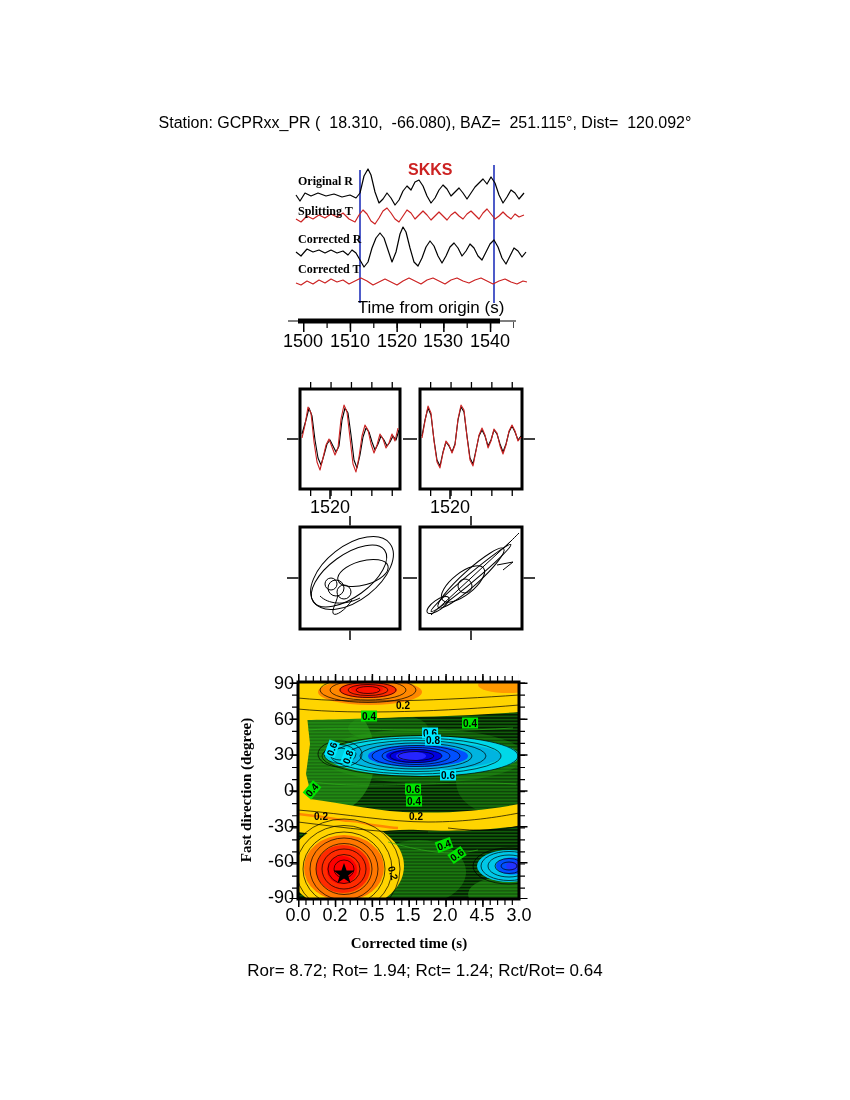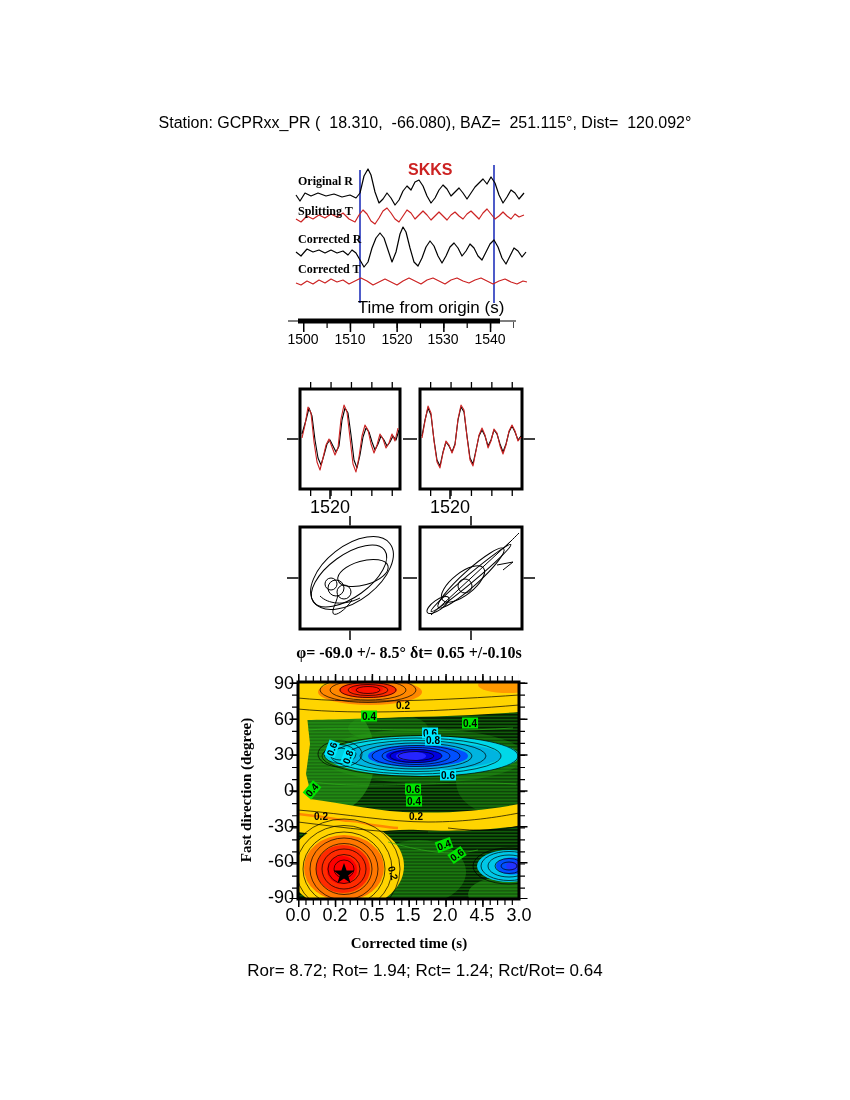--- a/index.html
+++ b/index.html
@@ -7,21 +7,21 @@
         font-family:"Liberation Sans",sans-serif;color:#000;border-radius:27px;}
   .abs{position:absolute;}
   .sans{font-family:"Liberation Sans",sans-serif;}
   .serifb{font-family:"Liberation Serif",serif;font-weight:bold;}
   .ctr{transform:translateX(-50%);white-space:nowrap;}
   .pre{white-space:pre;}
   .t1{left:0;width:850px;top:114px;text-align:center;font-size:16px;}
   .t2{left:0;width:850px;top:139px;text-align:center;font-size:16px;}
   .phase{left:408px;top:161px;font-size:16px;font-weight:bold;color:#cc2222;}
   .trlbl{left:298px;font-size:12px;}
-  .ttick{top:331px;font-size:14px;text-align:center;}
+  .ttick{top:331px;font-size:18px;text-align:center;}
   .wtick{top:497px;font-size:18px;}
   .ytick{width:48px;left:246px;text-align:right;font-size:18px;}
   .xtick{top:905px;font-size:18px;}
   .clbl{position:absolute;font:600 10px "Liberation Sans",sans-serif;line-height:11px;
         padding:0 1px;white-space:nowrap;}
   .clbl.g{background:#00e400;}
   .clbl.c{background:#00e8ff;}
   .clbl.n{background:transparent;}
   svg{position:absolute;left:0;top:0;}
 </style>
@@ -216,21 +216,20 @@
   <span class="abs ctr sans" style="left:431px;top:298px;font-size:17px">Time from origin (s)</span>
   <span class="abs ctr ttick" style="left:303px">1500</span>
   <span class="abs ctr ttick" style="left:350px">1510</span>
   <span class="abs ctr ttick" style="left:397px">1520</span>
   <span class="abs ctr ttick" style="left:443px">1530</span>
   <span class="abs ctr ttick" style="left:490px">1540</span>
 
   <span class="abs ctr wtick" style="left:330px">1520</span>
   <span class="abs ctr wtick" style="left:450px">1520</span>
 
-  <span class="abs ctr serifb" style="left:409px;top:644px;font-size:16px">φ= -69.0 +/- 8.5° δt= 0.65 +/-0.10s</span>
   <span class="abs serifb" style="left:246px;top:790px;transform:translate(-50%,-50%) rotate(-90deg);font-size:15px;white-space:nowrap">Fast direction (degree)</span>
   <span class="abs ctr serifb" style="left:409px;top:935px;font-size:15px">Corrected time (s)</span>
 
   <span class="abs ytick" style="top:673px">90</span>
   <span class="abs ytick" style="top:709px">60</span>
   <span class="abs ytick" style="top:744px">30</span>
   <span class="abs ytick" style="top:780px">0</span>
   <span class="abs ytick" style="top:816px">-30</span>
   <span class="abs ytick" style="top:851px">-60</span>
   <span class="abs ytick" style="top:887px">-90</span>

